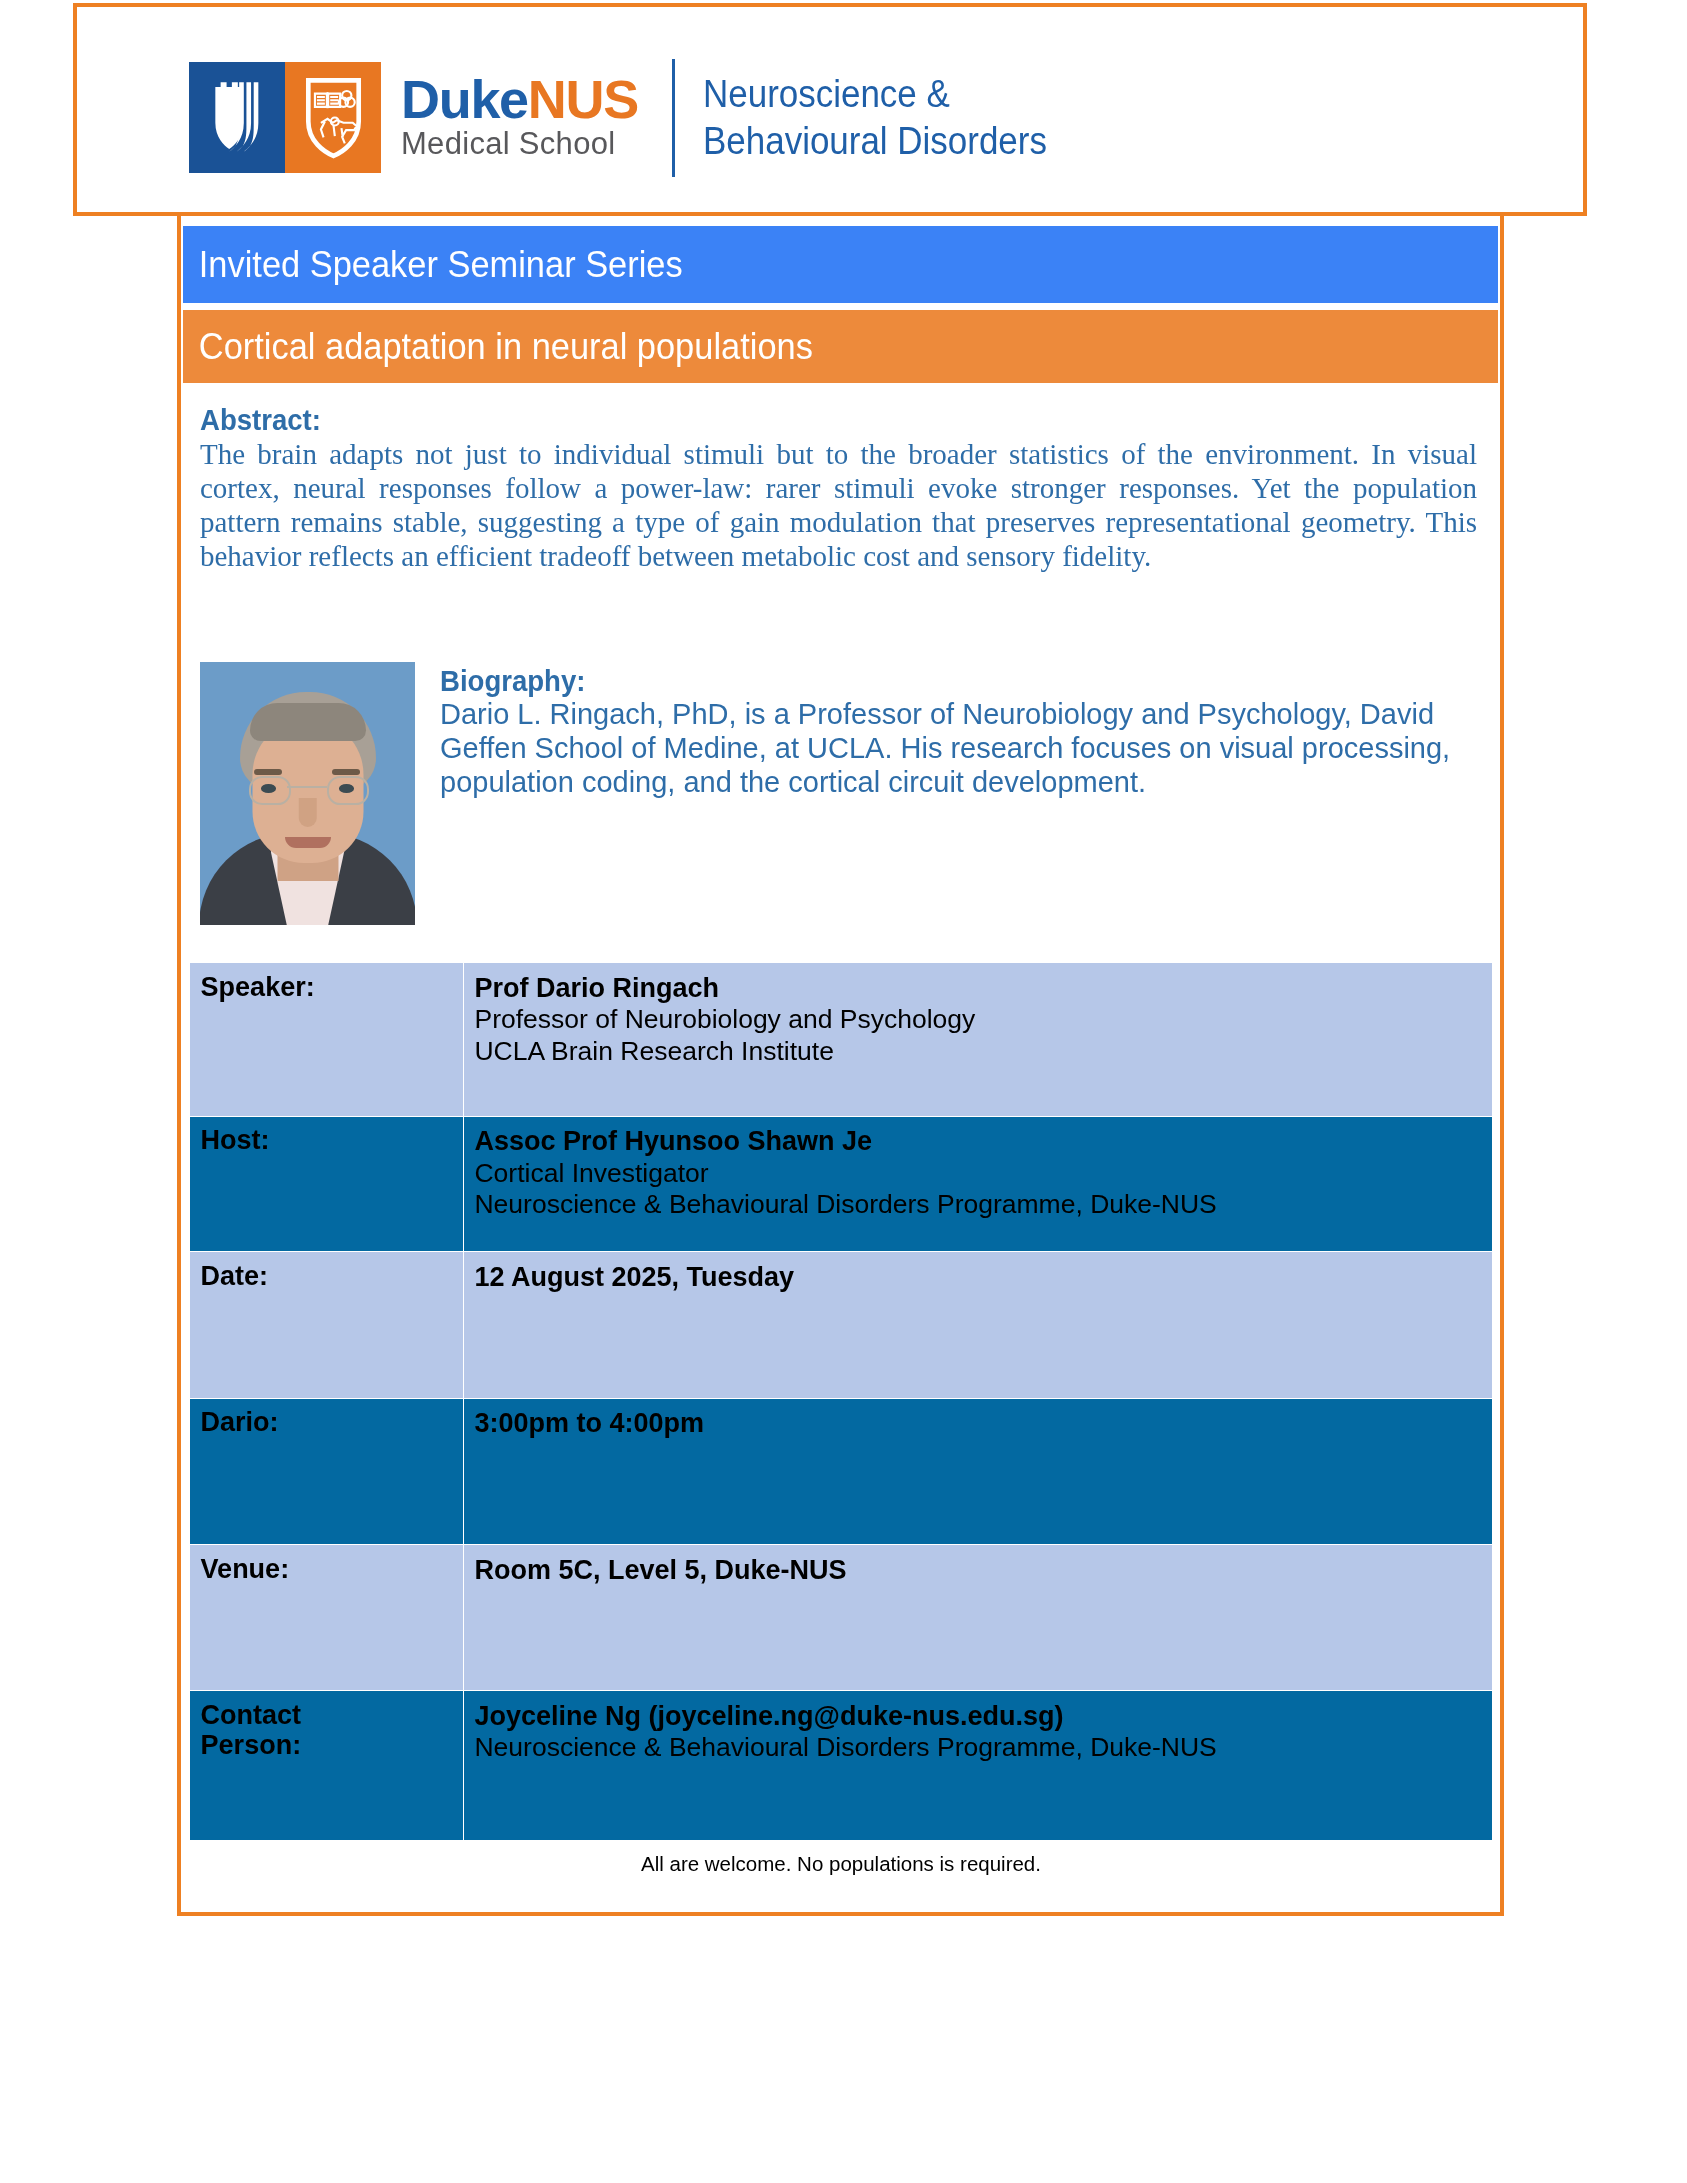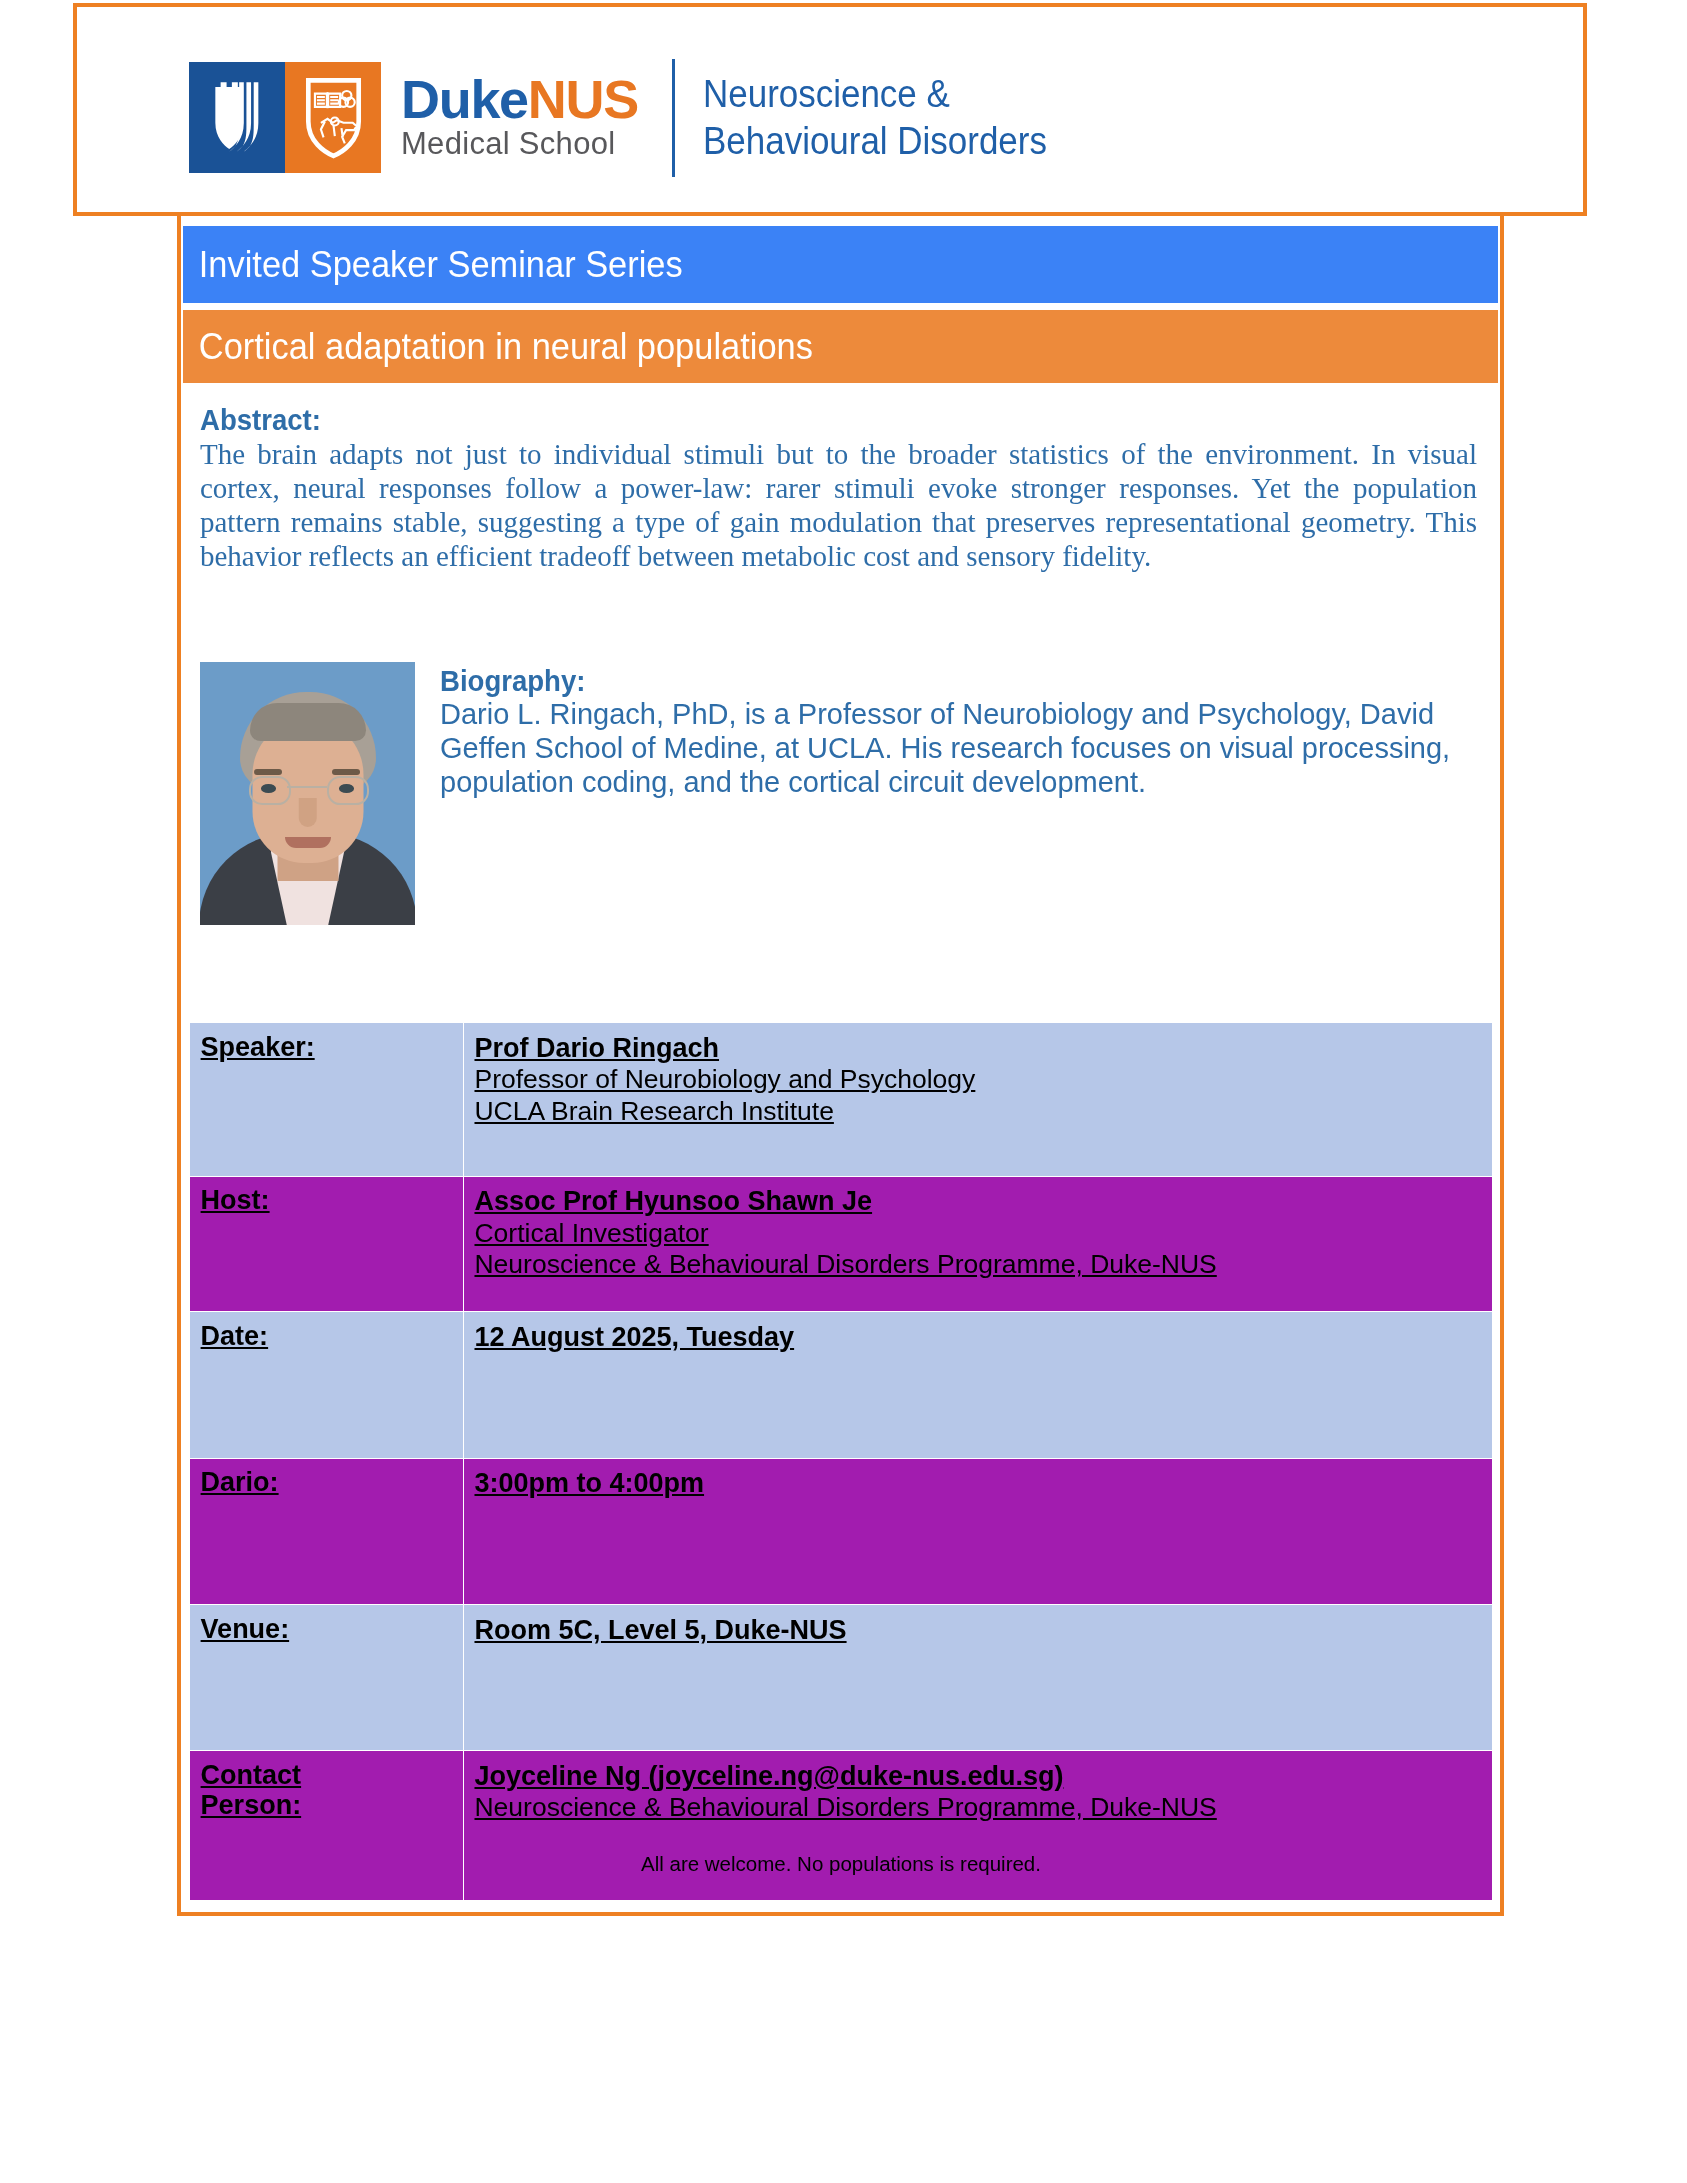--- a/index.html
+++ b/index.html
@@ -305,35 +305,34 @@
     font-size: 29px;
     line-height: 1.17;
     font-family: "Liberation Sans Narrow", "Liberation Sans", sans-serif;
     margin-top: 1.3px;
   }
 
   
   #details-table {
     position: absolute;
     left: 189px;
-    top: 1022px;
+    top: 962px;
     width: 1304px;
     border-collapse: collapse;
     z-index: 4;
     table-layout: fixed;
-    text-decoration: underline;
   }
   #details-table td {
     vertical-align: top;
     padding: 8.6px 9.3px 0 10.6px;
     border: 1.3px solid #ffffff;
   }
   #details-table td.lbl { width: 253px; }
   .row-a td { background: #B6C7E8; }
-  .row-b td { background: #a21caf; }
+  .row-b td { background: #0369a1; }
   .cell-label {
     font-size: 27px;
     font-weight: bold;
     color: #000000;
     line-height: 1.13;
     font-family: "Liberation Sans Narrow", "Liberation Sans", sans-serif;
   }
   .cell-title {
     font-size: 27px;
     font-weight: bold;

